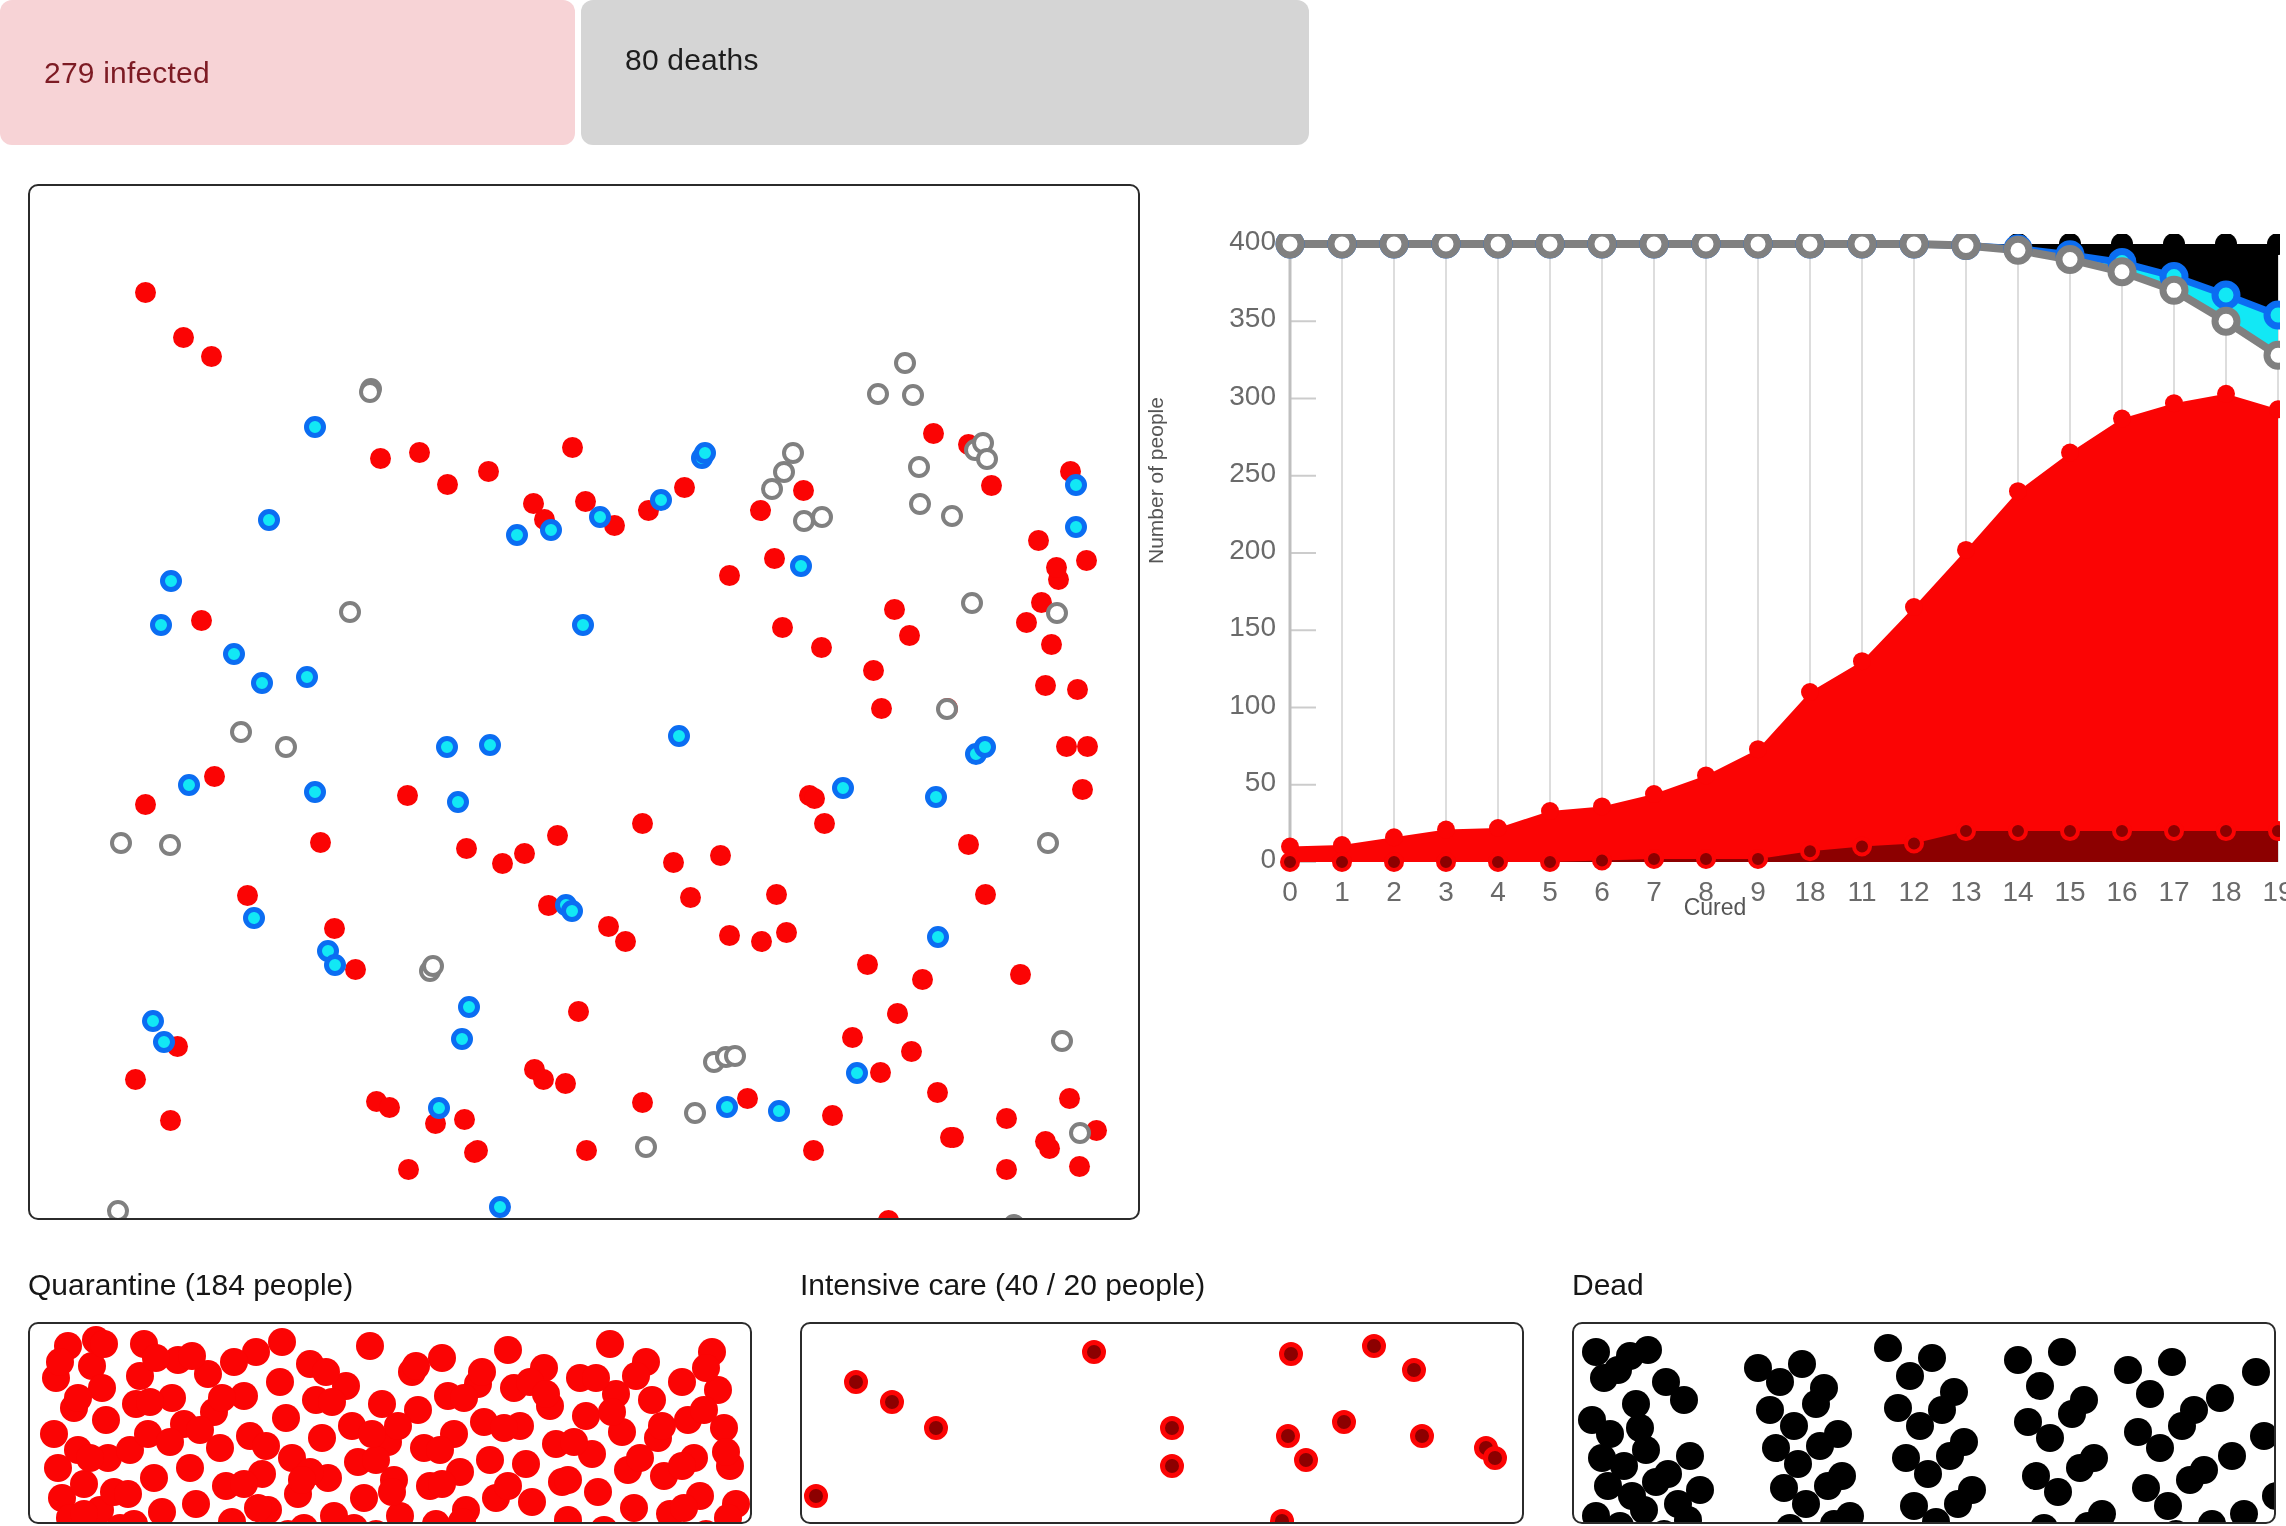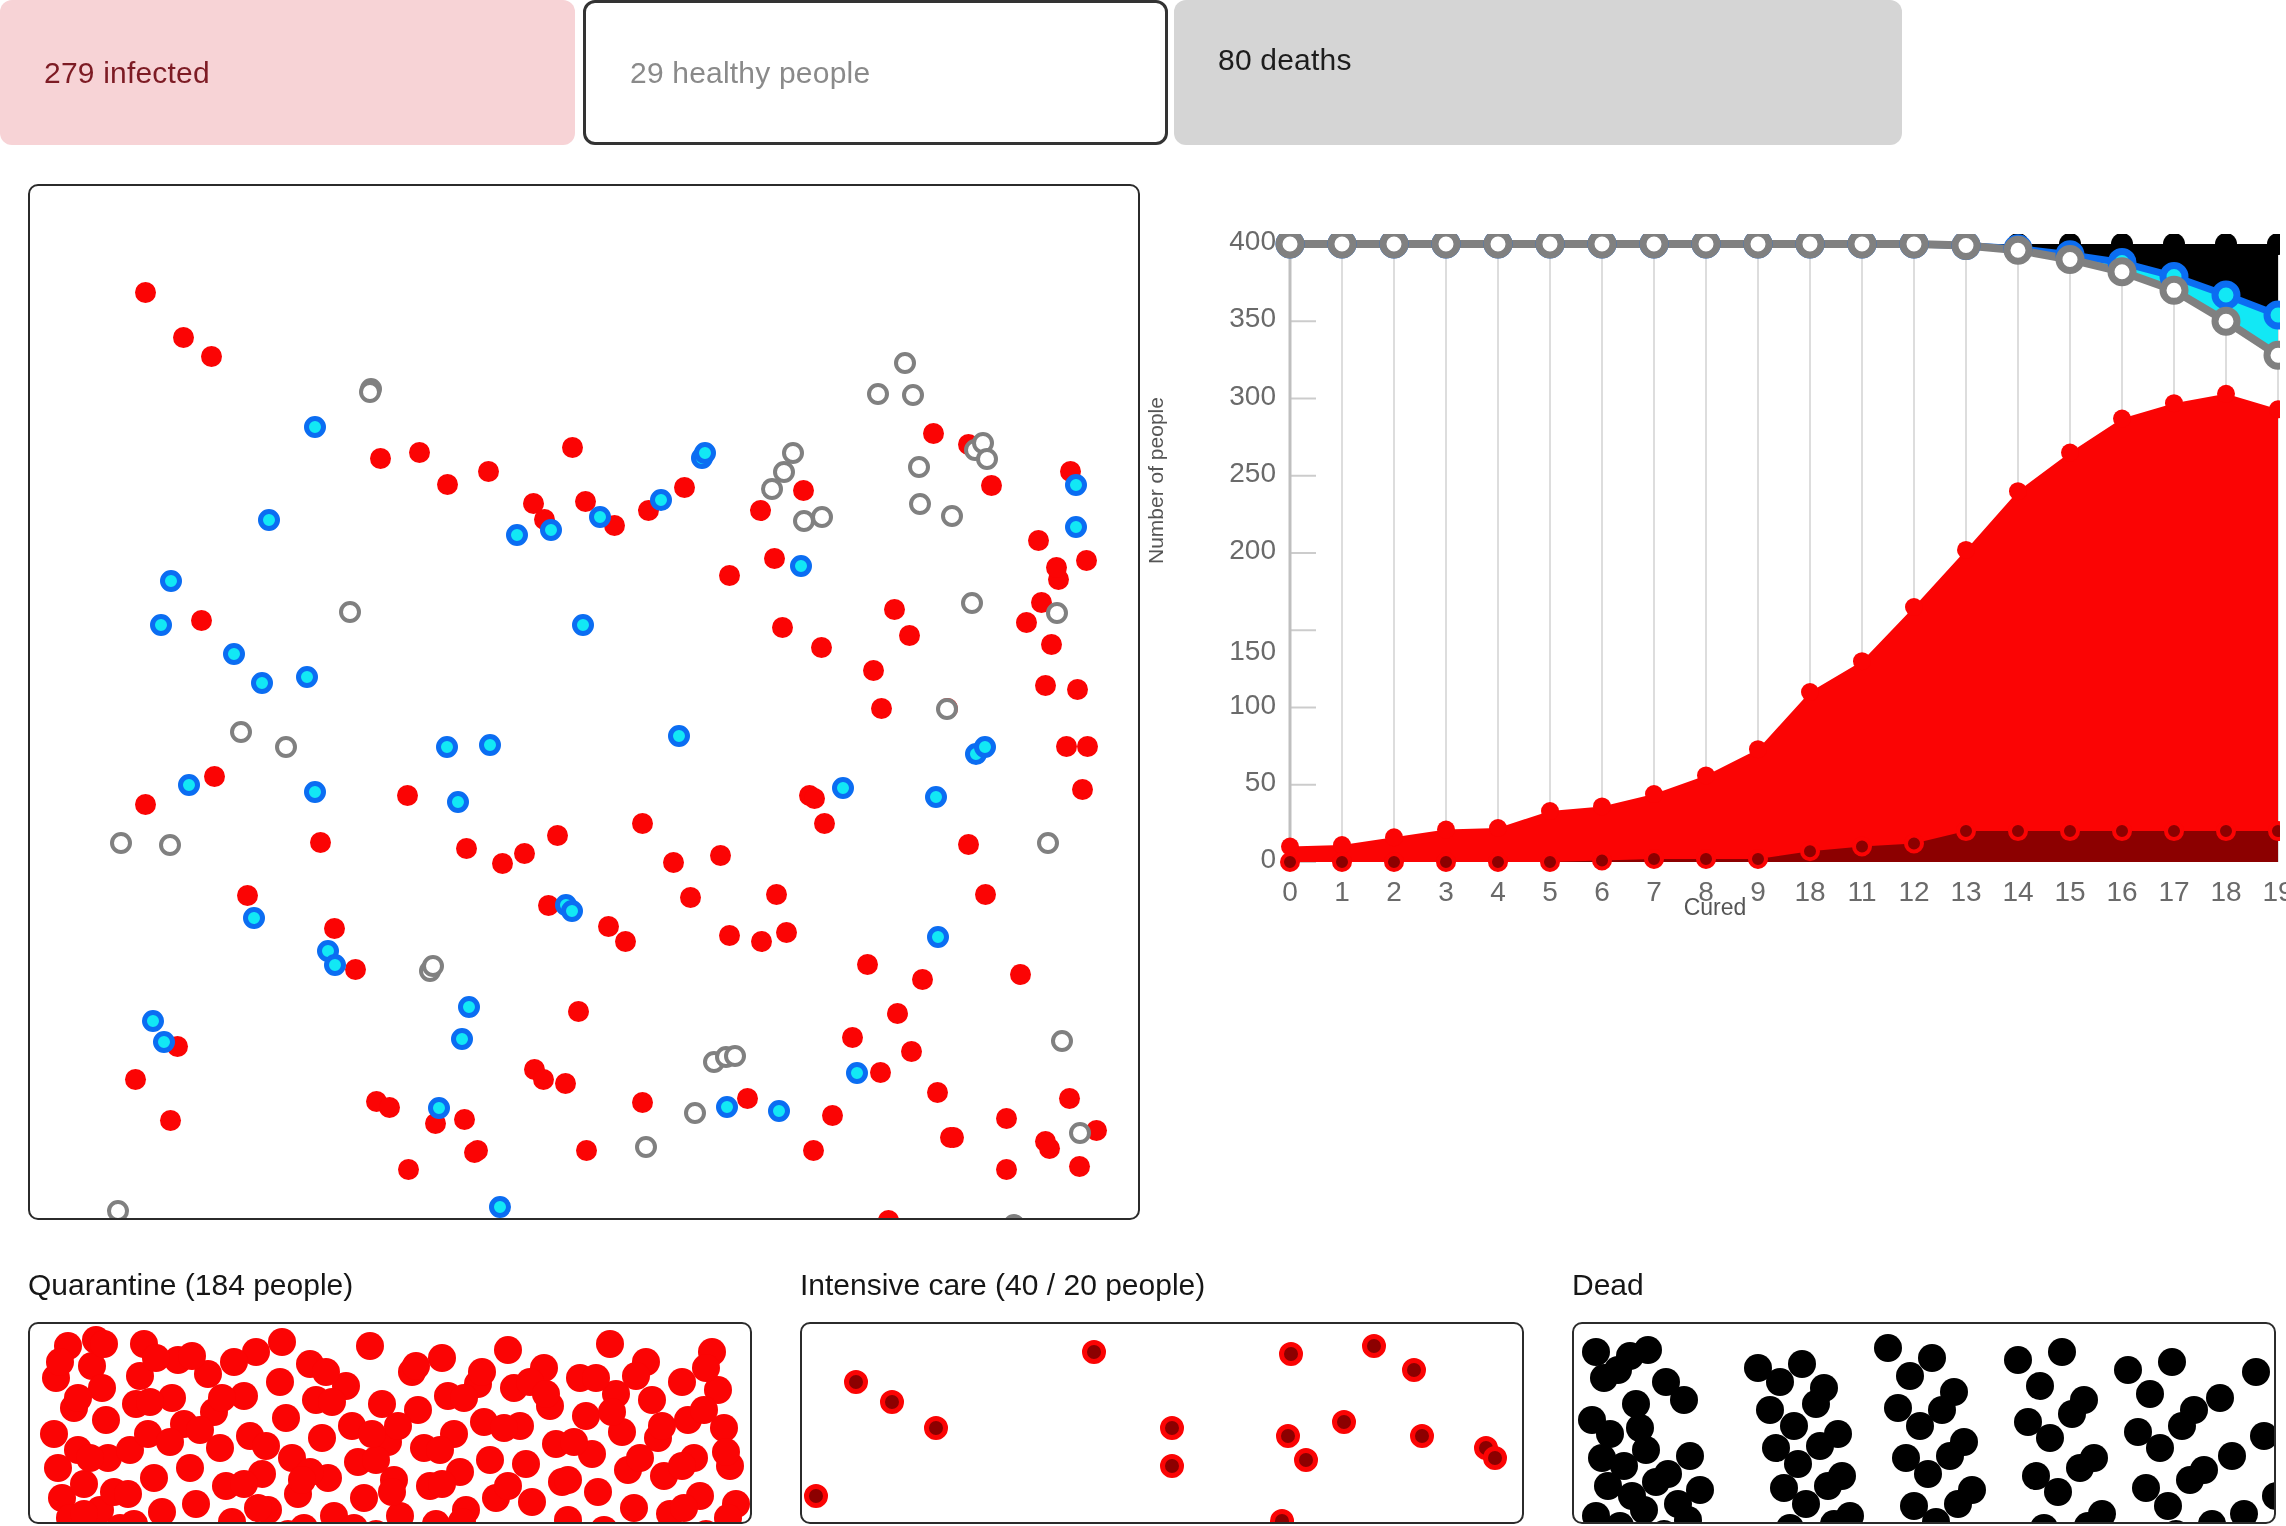--- a/index.html
+++ b/index.html
@@ -90,23 +90,20 @@
   .qdot{position:absolute;width:28px;height:28px;border-radius:50%;background:#fb0404;}
   .icdot{position:absolute;width:24px;height:24px;border-radius:50%;background:#8c0000;border:5px solid #fb0404;box-sizing:border-box;}
   .ddot{position:absolute;width:28px;height:28px;border-radius:50%;background:#000000;}
 </style>
 </head>
 <body>
 
 <div id="statusbar">
   <div class="status-panel sp-infected">
     <span>279 infected</span>
-  </div>
-  <div class="status-panel sp-healthy">
-    <span>29 healthy people</span>
   </div>
   <div class="status-panel sp-deaths">
     <span class="line1">80 deaths</span>
   </div>
 </div>
 
 <div id="sim-box">
     <div class="dot dot-infected" style="left: 105px; top: 96px;"></div>
     <div class="dot dot-infected" style="left: 142.8px; top: 140.8px;"></div>
     <div class="dot dot-infected" style="left: 170.8px; top: 160px;"></div>
@@ -431,21 +428,21 @@
         <circle cx="972" cy="597.1" r="8" fill="#8c0000" stroke="#fb0404" stroke-width="4"></circle>
         <circle cx="1024" cy="597.1" r="8" fill="#8c0000" stroke="#fb0404" stroke-width="4"></circle>
         <circle cx="1076" cy="597.1" r="8" fill="#8c0000" stroke="#fb0404" stroke-width="4"></circle>
         <circle cx="1128" cy="597.1" r="8" fill="#8c0000" stroke="#fb0404" stroke-width="4"></circle>
       </svg>
     <div id="ylabel">Number of people</div>
     <div id="xlabel">Cured</div>
   <div class="ytick" style="top: 628px; right: 1004px;">0</div>
       <div class="ytick" style="top: 550.75px; right: 1004px;">50</div>
       <div class="ytick" style="top: 473.5px; right: 1004px;">100</div>
-      <div class="ytick" style="top: 396.25px; right: 1004px; margin-top: 24px;">150</div>
+      <div class="ytick" style="top: 396.25px; right: 1004px;">150</div>
       <div class="ytick" style="top: 319px; right: 1004px;">200</div>
       <div class="ytick" style="top: 241.75px; right: 1004px;">250</div>
       <div class="ytick" style="top: 164.5px; right: 1004px;">300</div>
       <div class="ytick" style="top: 87.25px; right: 1004px;">350</div>
       <div class="ytick" style="top: 10px; right: 1004px;">400</div>
       <div class="xtick" style="left: 140px; top: 642px;">0</div>
       <div class="xtick" style="left: 192px; top: 642px;">1</div>
       <div class="xtick" style="left: 244px; top: 642px;">2</div>
       <div class="xtick" style="left: 296px; top: 642px;">3</div>
       <div class="xtick" style="left: 348px; top: 642px;">4</div>

